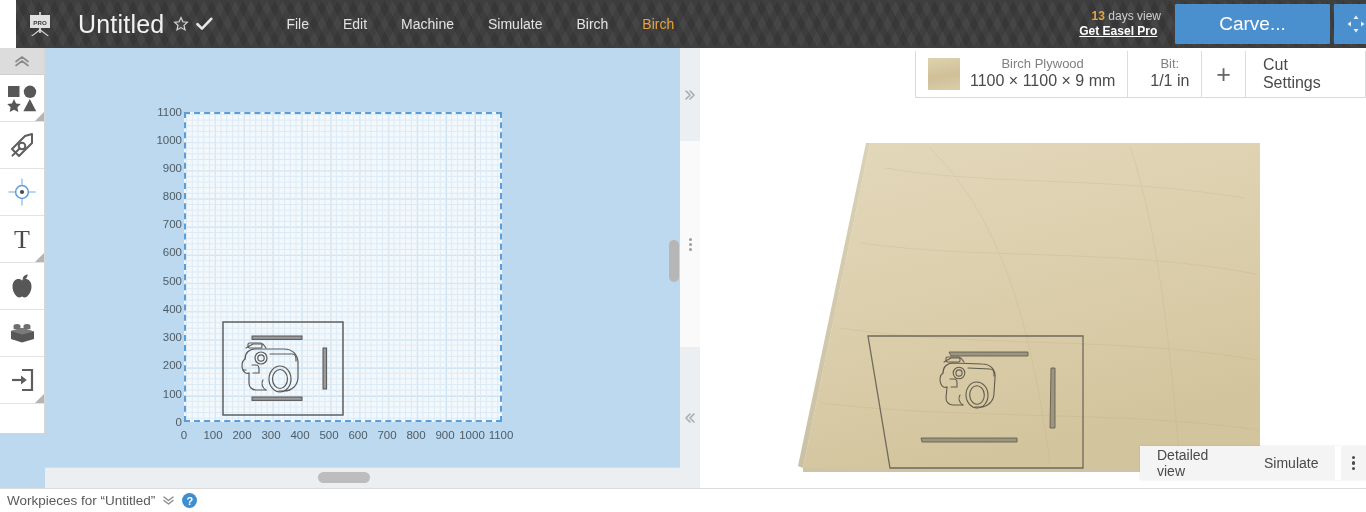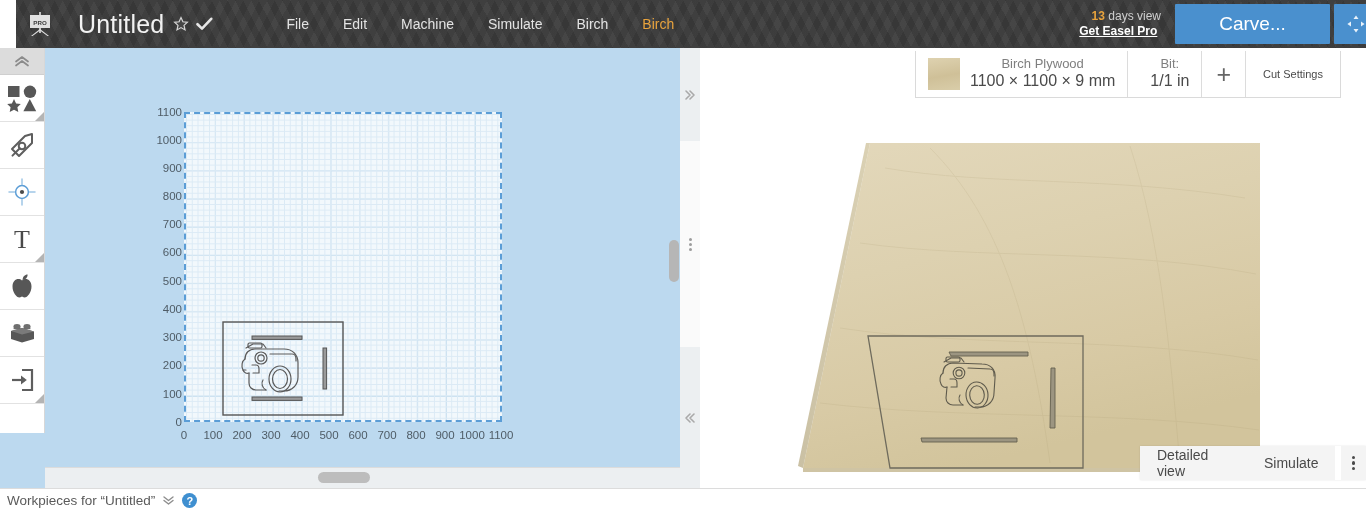--- a/index.html
+++ b/index.html
@@ -160,21 +160,21 @@
   .mb-sep { width: 1px; background: #dcdcdc; }
   #mat-swatch {
     width: 32px; height: 32px; background: #d6c9a4;
     background-image: linear-gradient(170deg, #ded2b0 0%, #cfc098 55%, #d9cda9 100%);
     flex: 0 0 32px;
   }
   .mb-text { margin-left: 10px; text-align: center; line-height: 1.15; }
   .mb-sub { font-size: 13px; color: #7f7f7f; display: block; }
   .mb-main { font-size: 16px; color: #4a4a4a; display: block; white-space: nowrap; }
   #mb-plus { font-size: 25px; color: #666; padding: 0 14px; display:flex; align-items:center; cursor:pointer;}
-  #mb-cut { font-size: 11px; color: #4a4a4a; padding: 0 17px; display:flex; align-items:center; cursor:pointer;}
+  #mb-cut { font-size: 16px; color: #4a4a4a; padding: 0 17px; display:flex; align-items:center; cursor:pointer;}
 
   
   #br-controls {
     position: absolute; left: 1140px; top: 446px; height: 34px;
     background: #f4f4f4; display: flex; align-items: stretch; z-index: 36;
     box-shadow: 0 0 2px rgba(0,0,0,0.10);
   }
   .br-btn {
     display:flex; align-items:center; padding: 0 17px; font-size: 14px; color: #4a4a4a; cursor: pointer;
   }

